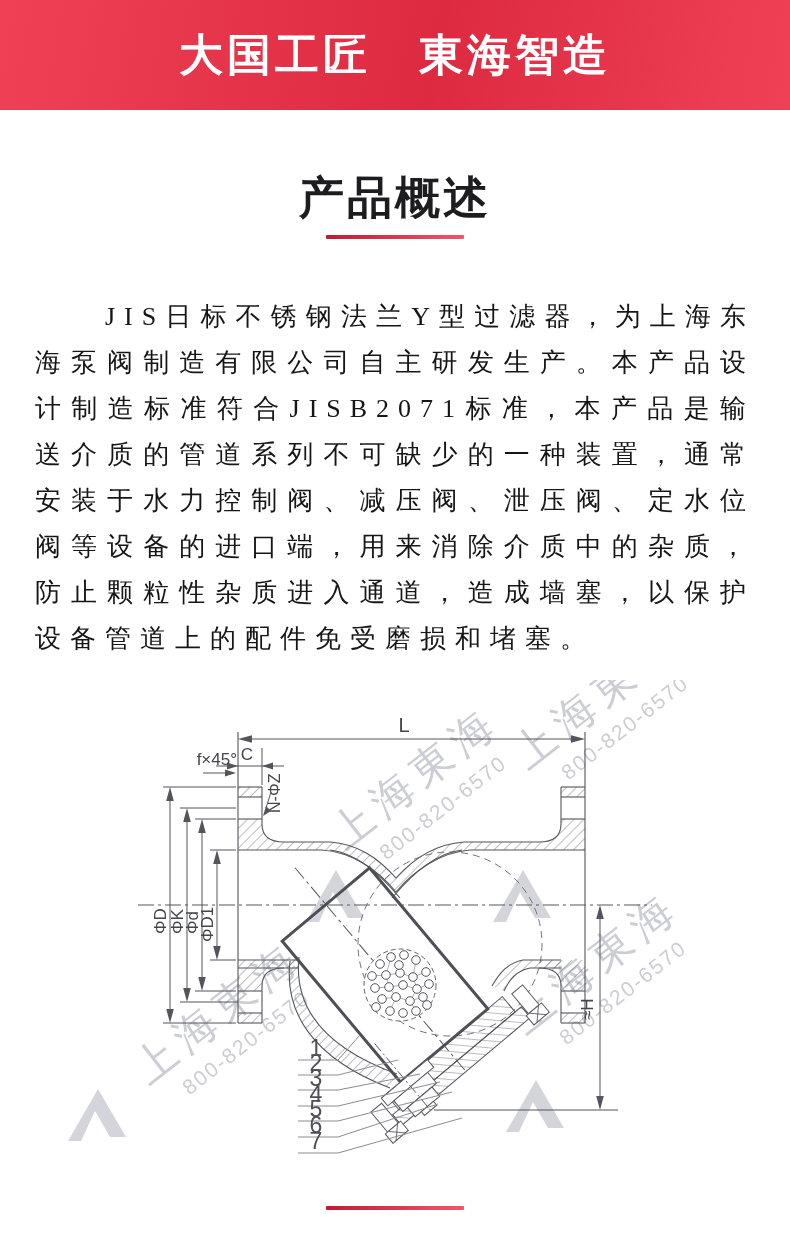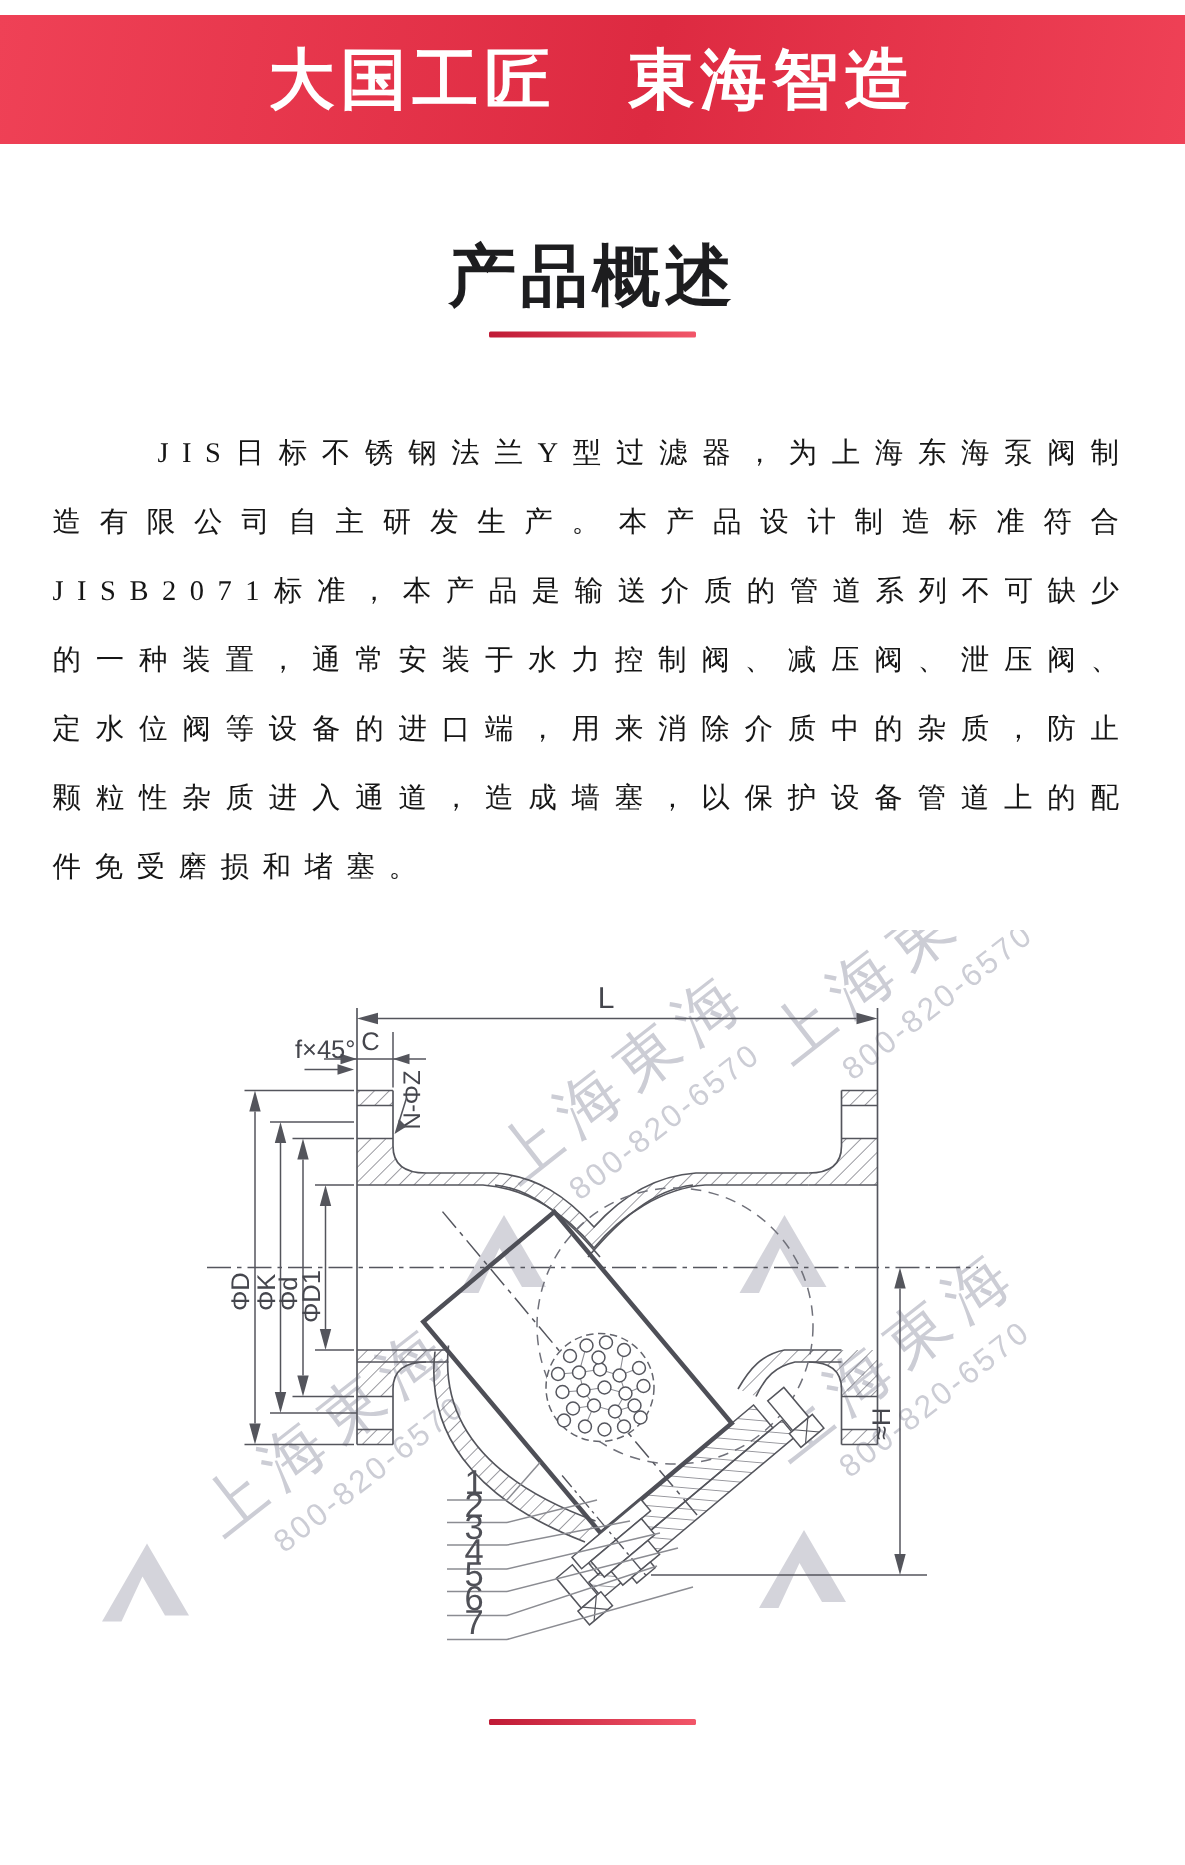--- a/index.html
+++ b/index.html
@@ -5,41 +5,41 @@
   :root{
     --banner-red-1:#ef4156; --banner-red-2:#dd2a41;
     --divider-red-1:#c01b36; --divider-red-2:#f25669;
     --line-color:#54555c; --label-color:#45464d;
     --watermark-color:#cccdd5; --text-color:#161616;
   }
   *{margin:0;padding:0;box-sizing:border-box}
   html,body{width:790px;background:#ffffff;font-family:"Liberation Sans",sans-serif;}
   body{height:1243px;overflow:hidden;position:relative;}
   .banner{
-    margin-top:10px;height:86px;width:100%;
+    height:110px;width:100%;
     background:linear-gradient(100deg,var(--banner-red-1) 0%,var(--banner-red-2) 55%,var(--banner-red-1) 100%);
     display:flex;align-items:center;justify-content:center;
   }
   .banner-title{
     color:#ffffff;font-size:44px;font-weight:bold;letter-spacing:4px;
     font-family:"Liberation Sans",sans-serif;
   }
   .section-head{margin-top:64px;text-align:center;}
   .section-title{
     display:inline-block;font-size:45px;font-weight:bold;color:#1d1d1f;
     letter-spacing:3px;line-height:48px;
   }
   .section-underline{
     width:138px;height:4px;margin:13px auto 0 auto;border-radius:1px;
     background:linear-gradient(90deg,var(--divider-red-1),var(--divider-red-2));
   }
   .overview-paragraph{
     margin:55px 35px 0 35px;
     font-family:"Liberation Serif",serif;
-    font-size:19px;line-height:46px;letter-spacing:9px;
+    font-size:26px;line-height:46px;letter-spacing:9px;
     color:var(--text-color);
     text-align:justify;text-align-last:left;
     text-indent:70px;
   }
   .diagram-wrap{margin-top:18px;width:790px;height:502px;position:relative;}
   .bottom-divider{
     width:138px;height:4px;margin:24px auto 0 auto;border-radius:1px;
     background:linear-gradient(90deg,var(--divider-red-1),var(--divider-red-2));
   }
   svg text{font-family:"Liberation Sans",sans-serif;fill:var(--label-color);}

